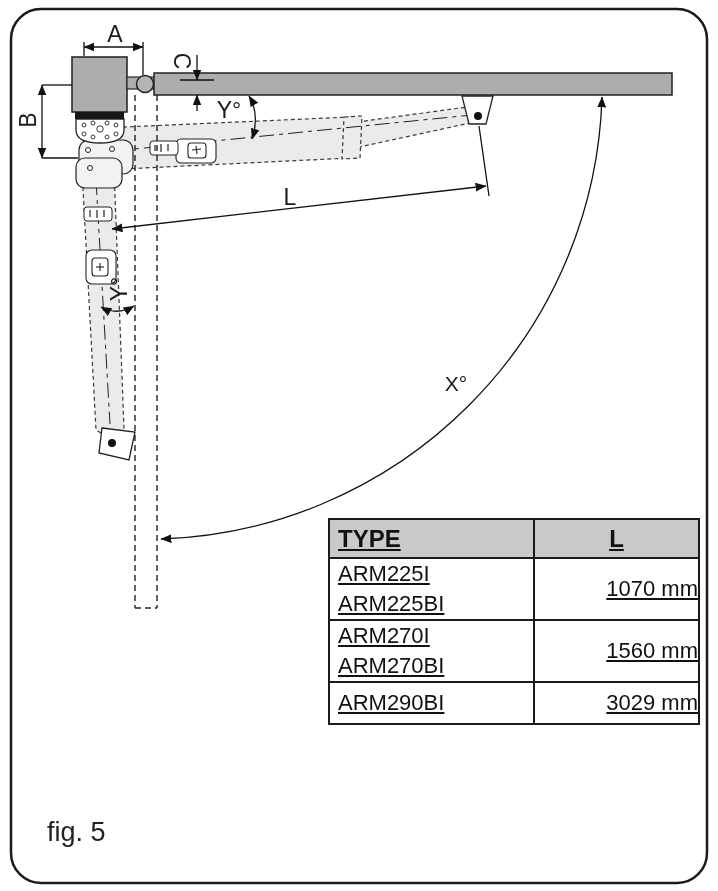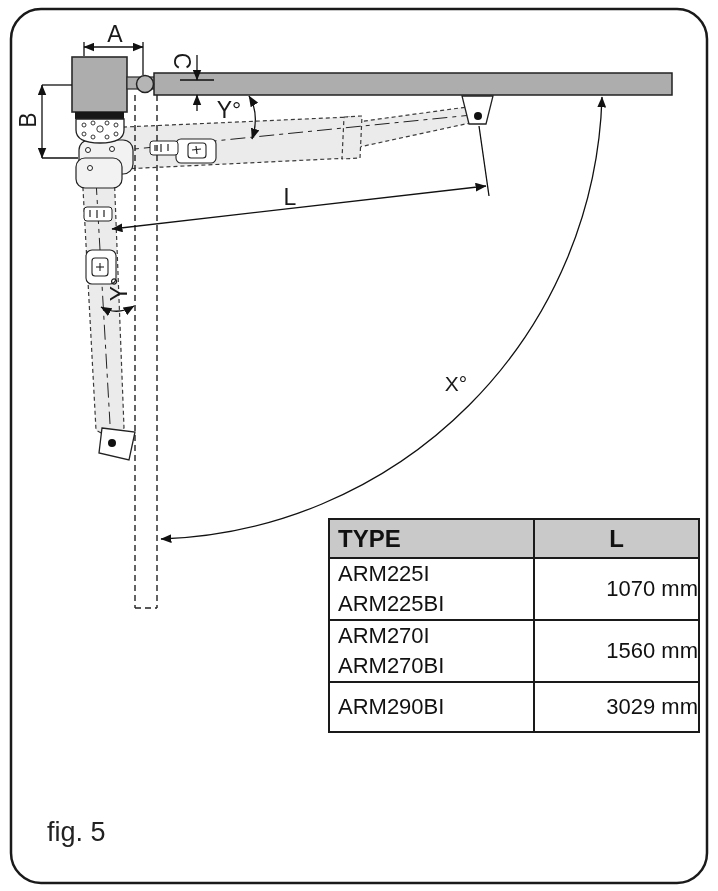--- a/index.html
+++ b/index.html
@@ -8,29 +8,29 @@
   svg{position:absolute;left:0;top:0;}
   .lbl{position:absolute;font-family:"Liberation Sans",sans-serif;color:#1a1a1a;
        font-size:23px;line-height:1;white-space:nowrap;transform:translate(-50%,-50%);}
   .rot-ccw{transform:translate(-50%,-50%) rotate(-90deg);}
   .rot-cw{transform:translate(-50%,-50%) rotate(90deg);}
   .fig-label{position:absolute;left:47px;top:817px;font-size:27px;color:#222;}
   
   .dim-table{position:absolute;left:328px;top:518px;width:370px;
              border-collapse:collapse;table-layout:fixed;
              font-size:22px;color:#111;}
-  .dim-table th,.dim-table td{border:2px solid #1a1a1a;padding:0 0 0 8px;vertical-align:middle;}
+  .dim-table th,.dim-table td{border:2px solid #1a1a1a;padding:0 0 0 8px;vertical-align:middle;text-decoration:underline;}
   .dim-table th{background:#c9c9c9;font-size:24px;font-weight:bold;text-align:left;height:37px;}
   .dim-table th.col-l{text-align:center;padding:0;}
   .dim-table col.c-type{width:205px;}
   .dim-table col.c-l{width:165px;}
   .dim-table td.lval{text-align:right;padding:0;}
   .dim-table tr.r2l{height:61px;}
   .dim-table tr.r3l{height:90px;}
-  .dim-table tr.r1l{height:50px;}
+  .dim-table tr.r1l{height:42px;}
   .dim-table td .tline{line-height:30px;}
 </style>
 </head>
 <body>
 
 <div id="stage">
 
   <svg width="718" height="891" viewBox="0 0 718 891">
     <defs>
       <marker id="arr" viewBox="0 0 10 8" refX="9.5" refY="4" markerWidth="11" markerHeight="9" orient="auto-start-reverse" markerUnits="userSpaceOnUse">

